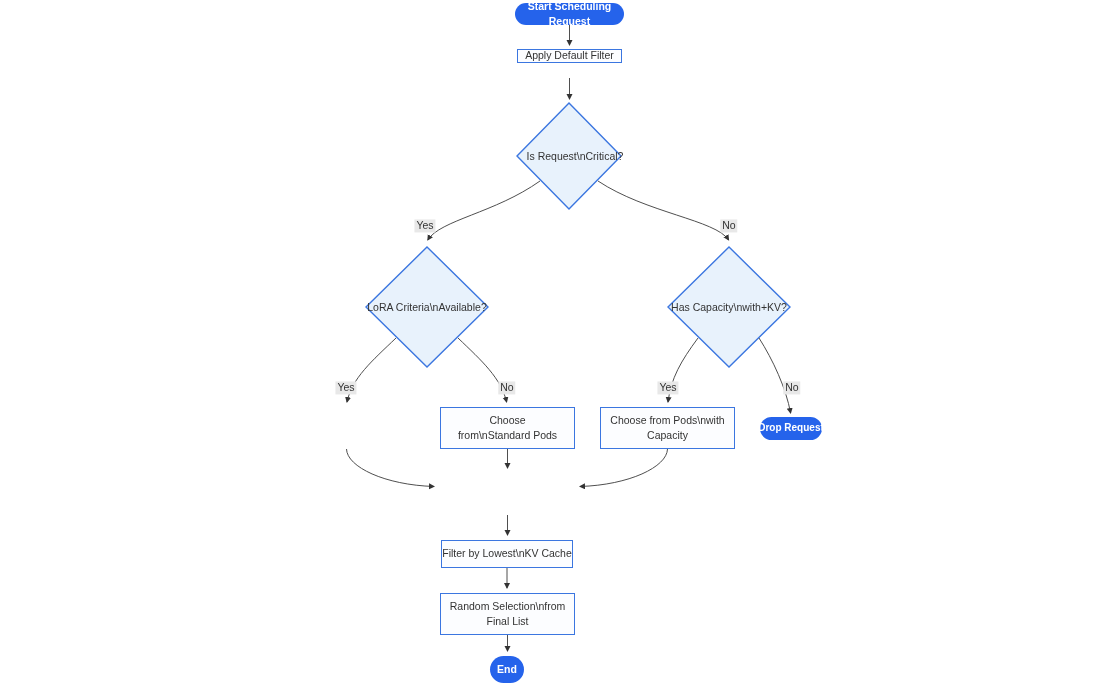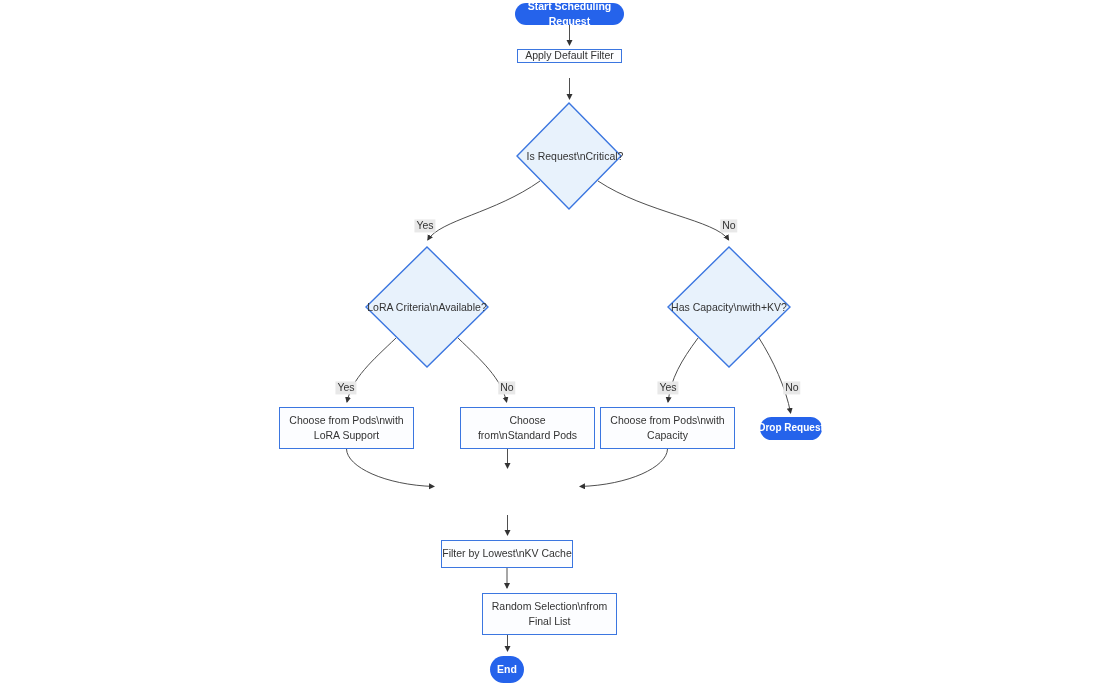--- a/index.html
+++ b/index.html
@@ -44,26 +44,26 @@
     position:absolute; transform:translate(-50%,-50%);
     font-size:10.5px; color: var(--edge-label-text, #333);
     background: var(--edge-label-bg, #e8e8e8);
     padding:0 2px; line-height:1.25;
   }
 
   
   #n-start      { left:515px; top:3px;   width:109px; height:22px; }
   #n-apply      { left:517px; top:49px;  width:105px; height:14px; }
   #n-choose-lora{ left:279px; top:407px; width:135px; height:42px; }
-  #n-choose-std { left:460px; top:407px; width:135px; height:42px; }
+  #n-choose-std { left:440px; top:407px; width:135px; height:42px; }
   #n-choose-cap { left:600px; top:407px; width:135px; height:42px; }
   #n-drop       { left:760px; top:417px; width:62px;  height:23px; font-size:10px; }
   #n-filter-wait{ left:440px; top:473px; width:135px; height:42px; }
   #n-filter-kv  { left:441px; top:540px; width:132px; height:28px; }
-  #n-random     { left:440px; top:593px; width:135px; height:42px;margin-left:42px; }
+  #n-random     { left:440px; top:593px; width:135px; height:42px; }
   #n-end        { left:490px; top:656px; width:34px;  height:27px; }
 
   #dl-critical  { left:569px; top:156px;margin-left:6px; }
   #dl-lora      { left:427px; top:307px; }
   #dl-capacity  { left:729px; top:307px; }
 
   #el-crit-yes  { left:425px; top:226px; }
   #el-crit-no   { left:729px; top:226px; }
   #el-lora-yes  { left:346px; top:388px; }
   #el-lora-no   { left:507px; top:388px; }
@@ -107,23 +107,20 @@
   </div>
 
   <div id="n-apply" class="node rect">
     <span class="nowrap">Apply Default Filter</span>
   </div>
 
   <div id="dl-critical" class="dlabel">Is Request\nCritical?</div>
   <div id="dl-lora" class="dlabel">LoRA Criteria\nAvailable?</div>
   <div id="dl-capacity" class="dlabel">Has Capacity\nwith+KV?</div>
 
-  <div id="n-choose-lora" class="node rect">
-    <span class="lbl">Choose from Pods\nwith LoRA Support</span>
-  </div>
   <div id="n-choose-std" class="node rect">
     <span class="lbl-narrow">Choose from\nStandard Pods</span>
   </div>
   <div id="n-choose-cap" class="node rect">
     <span class="lbl">Choose from Pods\nwith Capacity</span>
   </div>
   <div id="n-drop" class="node stadium">
     <span class="nowrap">Drop Request</span>
   </div>
 

